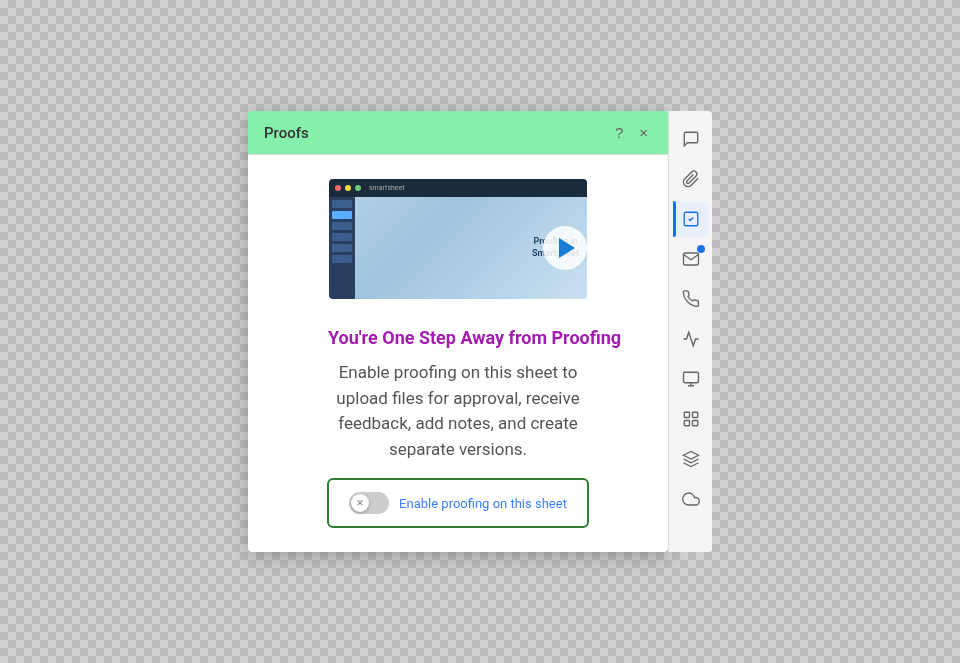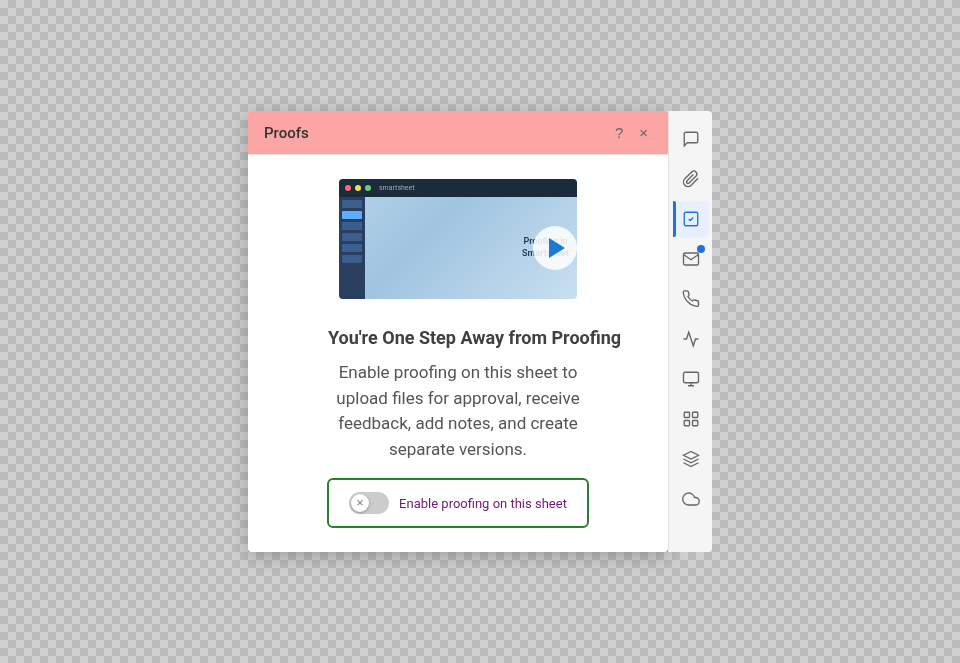--- a/index.html
+++ b/index.html
@@ -36,21 +36,21 @@
       display: flex;
       flex-direction: column;
       overflow: hidden;
     }
 
     .panel-header {
       display: flex;
       align-items: center;
       justify-content: space-between;
       padding: 10px 16px;
-      background: #fca5a5;
+      background: #86efac;
       border-bottom: 1px solid #e0e0e0;
       min-height: 44px;
     }
 
     .panel-title {
       font-size: 15px;
       font-weight: 500;
       color: #333;
     }
 
@@ -75,21 +75,21 @@
     .panel-content {
       flex: 1;
       display: flex;
       flex-direction: column;
       align-items: center;
       padding: 24px 24px 0 24px;
       overflow-y: auto;
     }
 
     .video-thumbnail {
-      width: 238px;
+      width: 258px;
       height: 120px;
       background: linear-gradient(135deg, #b8d4e8 0%, #a0c4e0 40%, #c8dff0 100%);
       border-radius: 4px;
       position: relative;
       overflow: hidden;
       margin-bottom: 28px;
       flex-shrink: 0;
     }
 
     .video-thumbnail-bar {
@@ -181,21 +181,21 @@
       font-size: 9px;
       font-weight: 600;
       color: #1a3a5c;
       text-align: center;
       line-height: 1.3;
     }
 
     .content-heading {
       font-size: 18px;
       font-weight: 700;
-      color: #404040;
+      color: #a21caf;
       text-align: center;
       margin-bottom: 12px;
       margin-left: 33px;
     }
 
     .content-description {
       font-size: 17px;
       color: #555;
       text-align: center;
       line-height: 1.5;
@@ -251,21 +251,21 @@
     }
 
     .toggle-x {
       font-size: 9px;
       color: #999;
       font-weight: bold;
     }
 
     .enable-label {
       font-size: 13px;
-      color: #701a75;
+      color: #3b82f6;
     }
 
     
     .right-sidebar {
       width: 44px;
       background: #f5f5f5;
       border-left: 1px solid #e0e0e0;
       display: flex;
       flex-direction: column;
       align-items: center;

